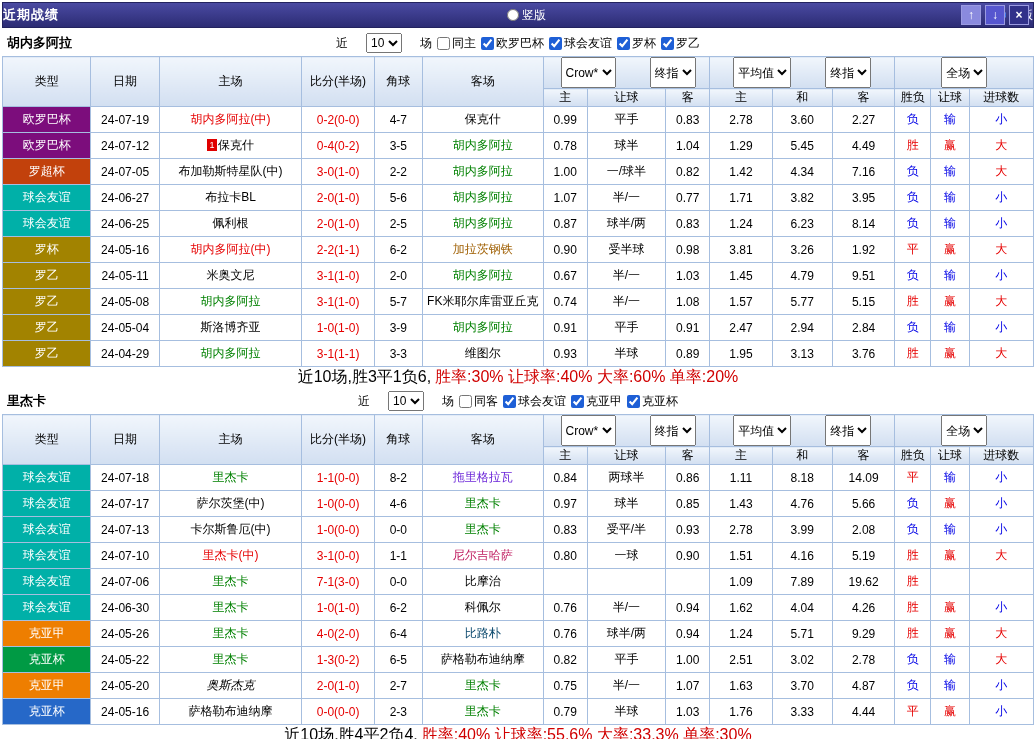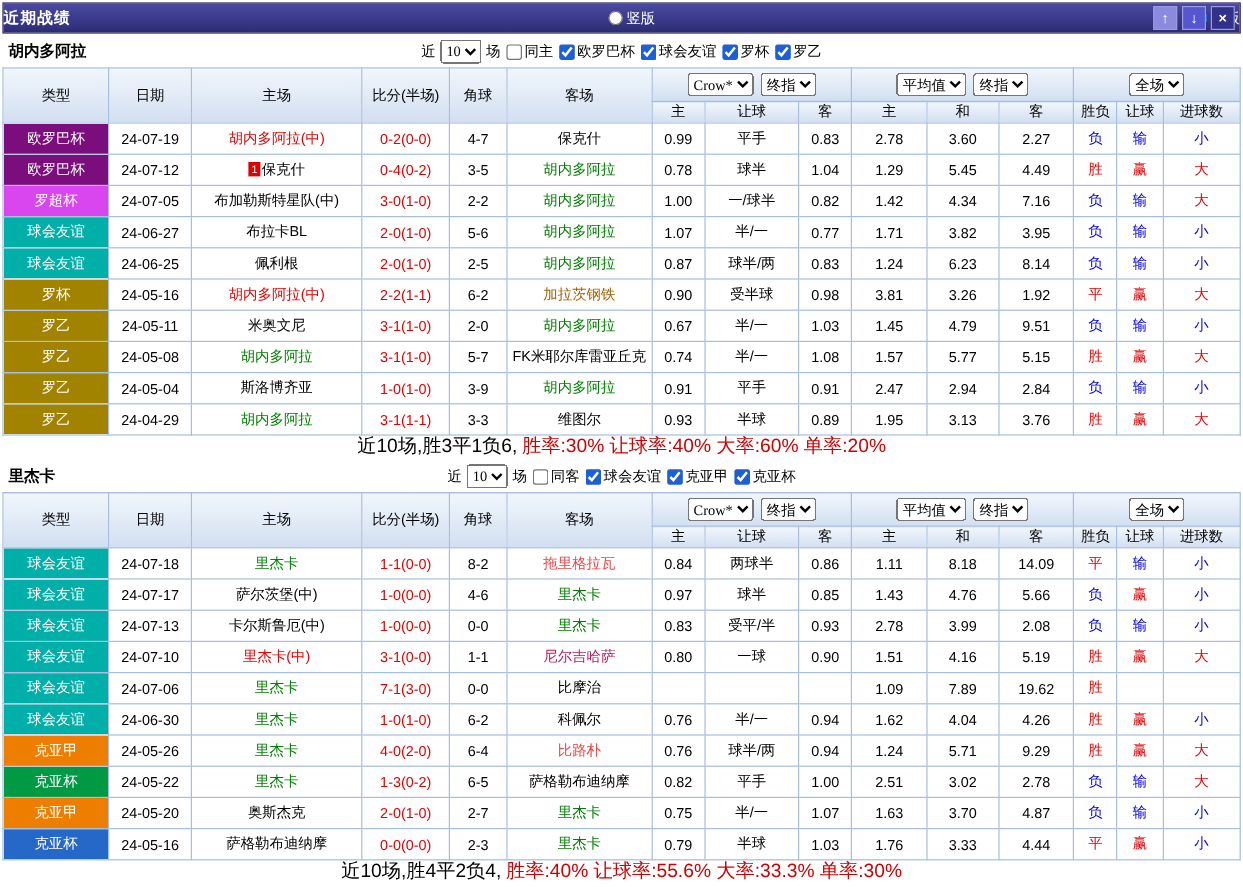--- a/index.html
+++ b/index.html
@@ -17,28 +17,28 @@
   .tb-btn.up{background:#8a8ade}
   .tb-btn.down{background:#5656cf}
   .tb-btn.close{background:#31318a;font-weight:bold}
   
   .section{margin-top:2px}
   .sec-head{height:26px;display:flex;align-items:center;padding:0 5px;position:relative;background:#fff}
   .team{font-weight:bold;font-size:13px}
   .filters{position:absolute;left:50%;transform:translateX(-50%);display:flex;align-items:center;gap:1px;white-space:nowrap}
   .chk{display:flex;align-items:center;cursor:pointer}
   .chk input{accent-color:#1e5fd6;width:13px;height:13px;margin:0 2px 0 4px}
-  .sel{font-size:12px;height:20px;margin:0 3px;font-family:Liberation Serif, serif}
+  .sel{font-size:12px;height:20px;margin:0 17px;font-family:Liberation Sans, sans-serif}
   
   table.grid{border-collapse:collapse;table-layout:fixed;width:1032px;border:1px solid #7e9fce}
   .grid td{border:1px solid #a6bedf;text-align:center;height:26px;overflow:hidden;white-space:nowrap;background:#fff}
   .grid thead td{background:linear-gradient(#f1f6fc,#d2dff1)}
   .grid thead tr:first-child td{height:28px}
   .grid td.h2{height:18px}
-  .selcell .sel{height:19px}
+  .selcell .sel{height:31px}
   td.type{color:#fff}
   td.score{color:#e60000}
   td.res{font-weight:normal}
   .redcard{display:inline-block;background:#e00000;color:#fff;font-size:9px;width:10px;height:12px;line-height:12px;margin-right:1px;vertical-align:1px;text-align:center}
   .summary{height:19px;line-height:19px;text-align:center;font-size:16px}
   .sum-r{color:#d00000;margin-left:4px}
 </style>
 </head>
 <body>
 
@@ -162,21 +162,21 @@
               <td>球半</td>
               <td>1.04</td>
               <td>1.29</td>
               <td>5.45</td>
               <td>4.49</td>
               <td class="res" style="color: rgb(230, 0, 0);">胜</td>
               <td class="res" style="color: rgb(230, 0, 0);">赢</td>
               <td class="res" style="color: rgb(230, 0, 0);">大</td>
             </tr>
             <tr>
-              <td class="type" style="background: #d946ef;">罗超杯</td>
+              <td class="type" style="background: #c2410c;">罗超杯</td>
               <td>24-07-05</td>
               <td><span style="color: rgb(0, 0, 0);">布加勒斯特星队(中)</span></td>
               <td class="score">3-0(1-0)</td>
               <td>2-2</td>
               <td><span style="color: rgb(0, 128, 0);">胡内多阿拉</span></td>
               <td>1.00</td>
               <td>一/球半</td>
               <td>0.82</td>
               <td>1.42</td>
               <td>4.34</td>
@@ -375,21 +375,21 @@
               <td class="h2">进球数</td>
             </tr>
           </thead>
           <tbody>
             <tr>
               <td class="type" style="background: rgb(0, 176, 168);">球会友谊</td>
               <td>24-07-18</td>
               <td><span style="color: rgb(0, 128, 0);">里杰卡</span></td>
               <td class="score">1-1(0-0)</td>
               <td>8-2</td>
-              <td><span style="color: #ef4444;">拖里格拉瓦</span></td>
+              <td><span style="color: #6d28d9;">拖里格拉瓦</span></td>
               <td>0.84</td>
               <td>两球半</td>
               <td>0.86</td>
               <td>1.11</td>
               <td>8.18</td>
               <td>14.09</td>
               <td class="res" style="color: rgb(230, 0, 0);">平</td>
               <td class="res" style="color: rgb(0, 0, 230);">输</td>
               <td class="res" style="color: rgb(0, 0, 230);">小</td>
             </tr>
@@ -477,21 +477,21 @@
               <td class="res" style="color: rgb(230, 0, 0);">胜</td>
               <td class="res" style="color: rgb(230, 0, 0);">赢</td>
               <td class="res" style="color: rgb(0, 0, 230);">小</td>
             </tr>
             <tr>
               <td class="type" style="background: rgb(238, 126, 0);">克亚甲</td>
               <td>24-05-26</td>
               <td><span style="color: rgb(0, 128, 0);">里杰卡</span></td>
               <td class="score">4-0(2-0)</td>
               <td>6-4</td>
-              <td><span style="color: #ef4444;">比路朴</span></td>
+              <td><span style="color: #0c4a6e;">比路朴</span></td>
               <td>0.76</td>
               <td>球半/两</td>
               <td>0.94</td>
               <td>1.24</td>
               <td>5.71</td>
               <td>9.29</td>
               <td class="res" style="color: rgb(230, 0, 0);">胜</td>
               <td class="res" style="color: rgb(230, 0, 0);">赢</td>
               <td class="res" style="color: rgb(230, 0, 0);">大</td>
             </tr>
@@ -508,21 +508,21 @@
               <td>2.51</td>
               <td>3.02</td>
               <td>2.78</td>
               <td class="res" style="color: rgb(0, 0, 230);">负</td>
               <td class="res" style="color: rgb(0, 0, 230);">输</td>
               <td class="res" style="color: rgb(230, 0, 0);">大</td>
             </tr>
             <tr>
               <td class="type" style="background: rgb(238, 126, 0);">克亚甲</td>
               <td>24-05-20</td>
-              <td><span style="color: rgb(0, 0, 0);">奥斯杰克</span></td>
+              <td><span style="color: rgb(0, 0, 0); font-style: italic;">奥斯杰克</span></td>
               <td class="score">2-0(1-0)</td>
               <td>2-7</td>
               <td><span style="color: rgb(0, 128, 0);">里杰卡</span></td>
               <td>0.75</td>
               <td>半/一</td>
               <td>1.07</td>
               <td>1.63</td>
               <td>3.70</td>
               <td>4.87</td>
               <td class="res" style="color: rgb(0, 0, 230);">负</td>

